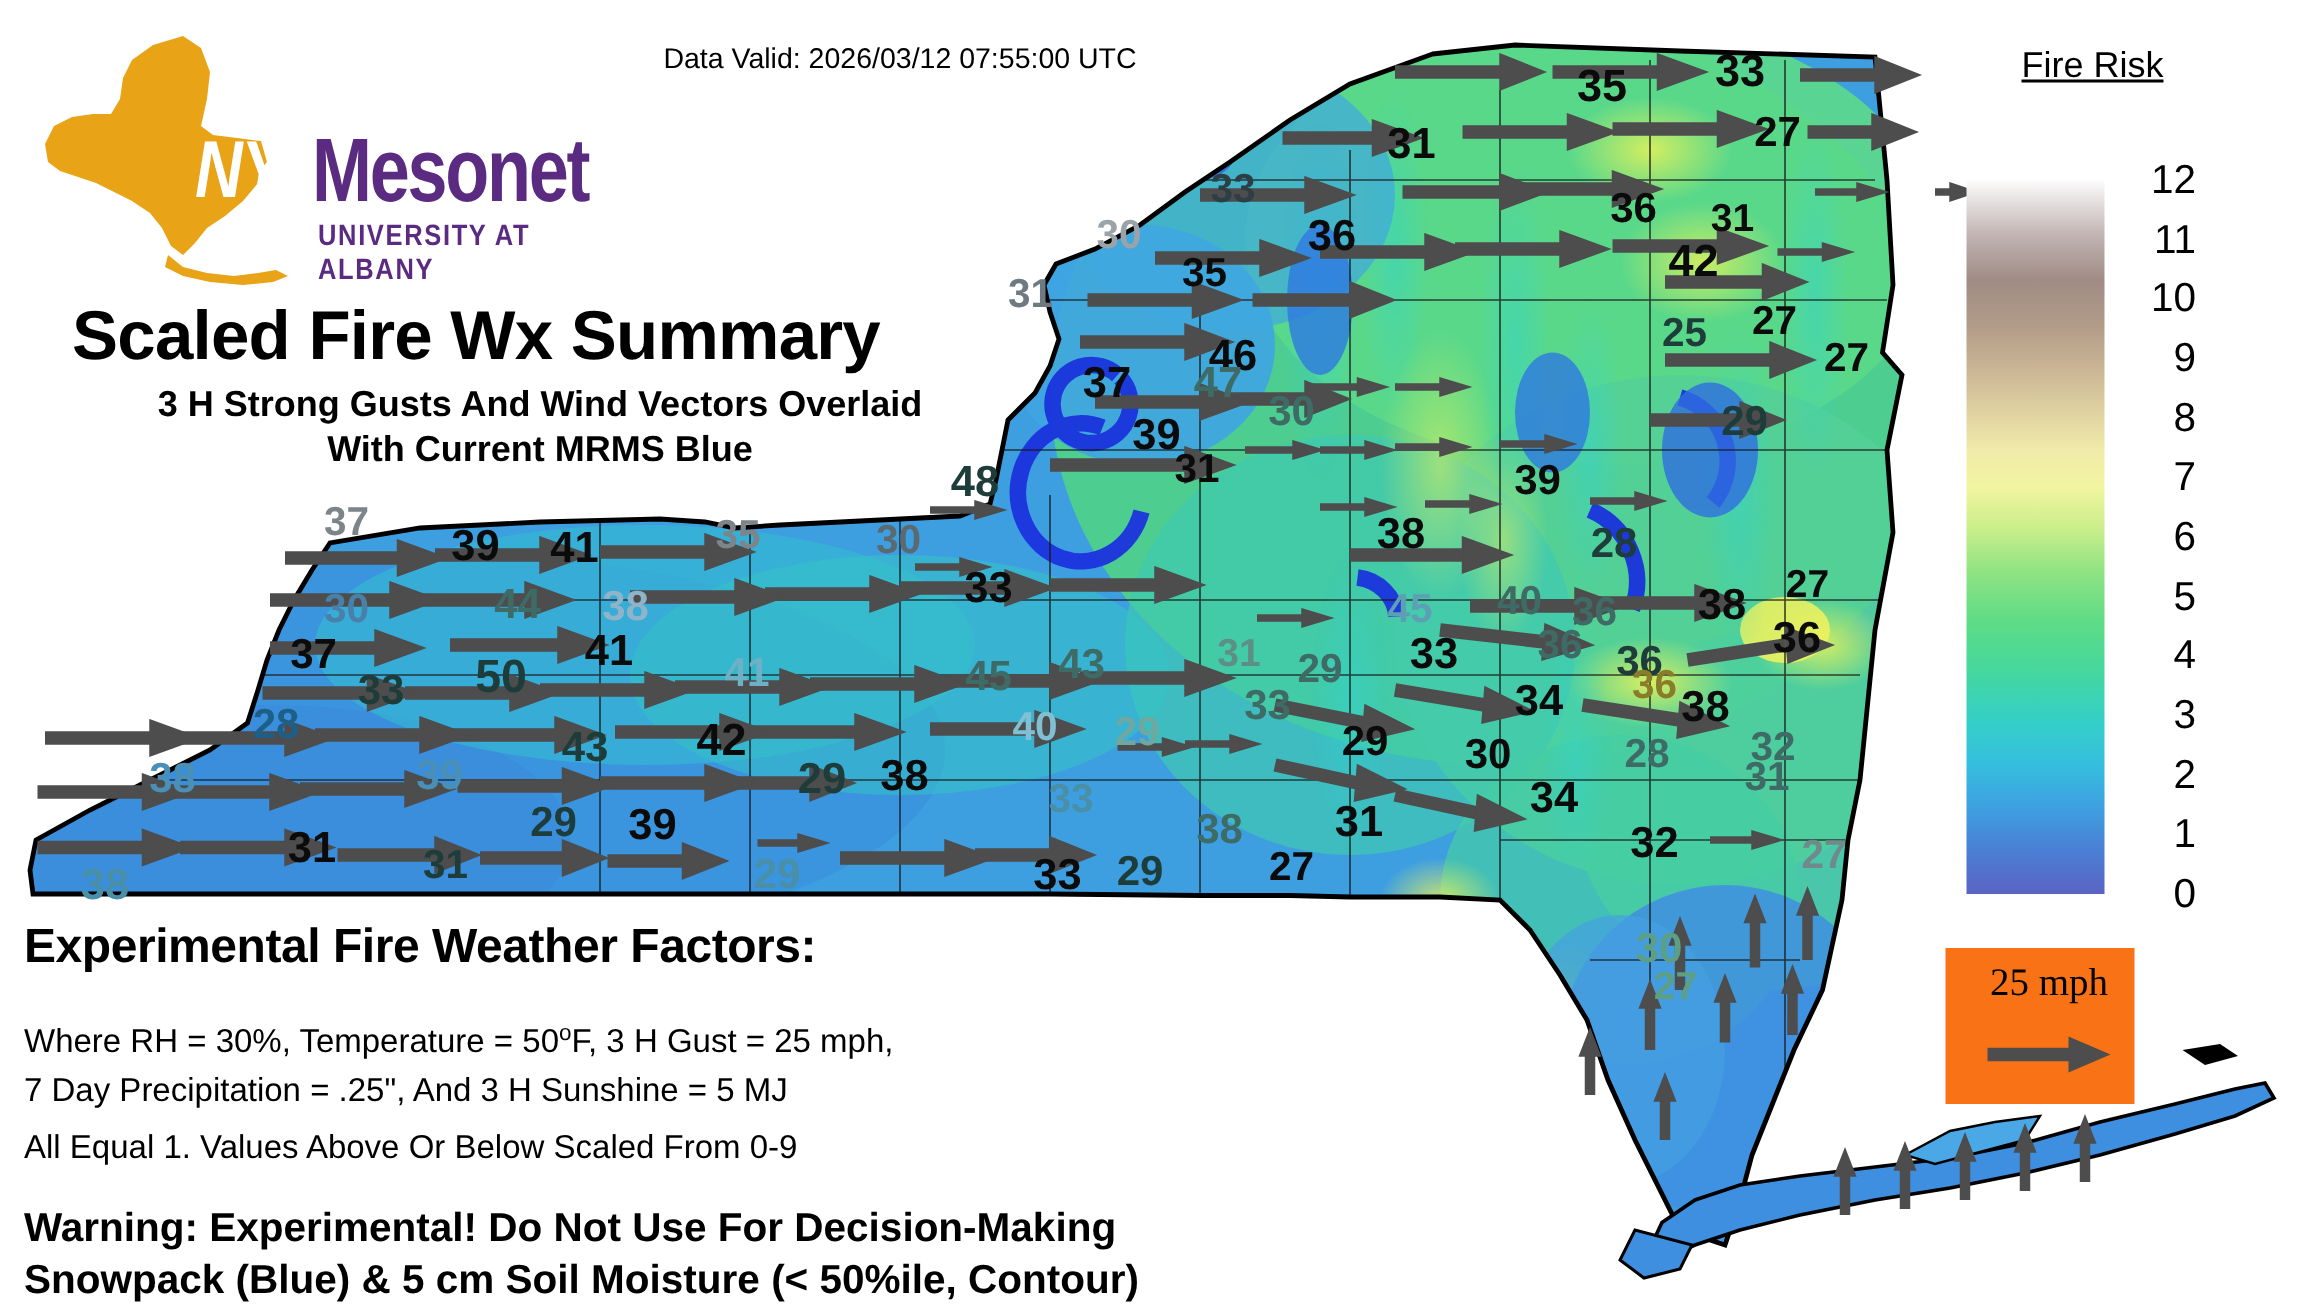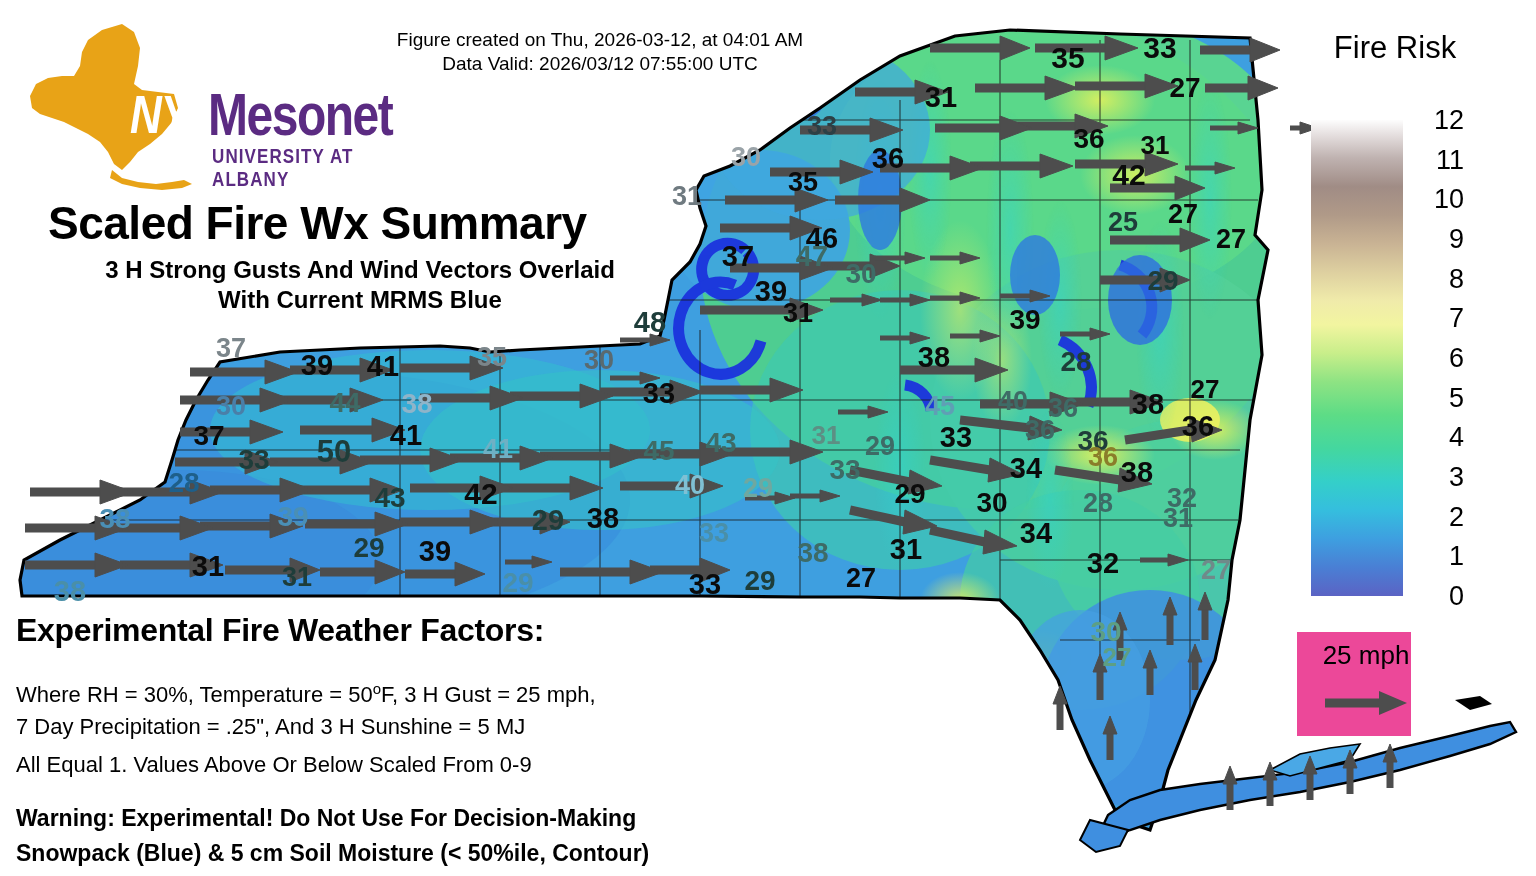--- a/index.html
+++ b/index.html
@@ -25,26 +25,26 @@
 
   
   #main-title{left:48px;top:196px;font-size:46px;font-weight:bold;letter-spacing:-0.5px;}
   #sub-1{left:40px;top:256px;width:640px;text-align:center;font-size:24px;font-weight:bold;}
   #sub-2{left:40px;top:286px;width:640px;text-align:center;font-size:24px;font-weight:bold;}
 
   
   #factors-title{left:16px;top:612px;font-size:32px;font-weight:bold;letter-spacing:-0.3px;}
   .factor-line{left:16px;font-size:22px;line-height:26px;}
   #f1{top:676px;} #f2{top:714px;} #f3{top:752px;}
-  .warn-line{left:16px;font-size:23px;font-weight:bold;line-height:27px;text-align:center;}
+  .warn-line{left:16px;font-size:27px;font-weight:bold;line-height:27px;text-align:center;}
   #w1{top:805px;} #w2{top:840px;}
   sup.deg{font-size:15px;vertical-align:super;}
 
   
-  #cb-title{left:1300px;top:30px;width:190px;text-align:center;font-size:31px;}
+  #cb-title{left:1300px;top:30px;width:190px;text-align:center;font-size:24px;text-decoration:underline;}
   #colorbar{left:1311px;top:120px;width:92px;height:476px;
      background:linear-gradient(to top,
         #5b63c4 0%,
         #4a7fd4 6%,
         #3e9fe0 12%,
         #35bede 18%,
         #34cfc9 24%,
         #44d79f 31%,
         #5ddc86 38%,
         #8ee383 45%,
@@ -56,21 +56,21 @@
         #b09a88 80%,
         #a08c85 86%,
         #bfb2b0 92%,
         #e6e0e0 97%,
         #fdfdfd 100%);}
   #cb-ticks{left:1408px;top:120px;width:56px;height:476px;}
   .cb-tick{position:absolute;right:0;width:56px;text-align:right;font-size:27px;
            line-height:27px;transform:translateY(-50%);}
 
   
-  #wind-legend{left:1297px;top:632px;width:114px;height:104px;background:#ec4899;}
+  #wind-legend{left:1297px;top:632px;width:126px;height:104px;background:#f97316;font-family:Liberation Serif, serif;}
   #wind-legend-label{position:absolute;left:0;top:8px;width:138px;text-align:center;
                      font-size:26px;color:#000;}
   #wind-legend-arrow{position:absolute;left:26px;top:56px;}
 
   
   #map-wrap{left:0;top:0;width:1536px;height:876px;}
   #map-svg{position:absolute;left:0;top:0;}
 
   
   .gust{position:absolute;font-weight:bold;transform:translate(-50%,-50%);
@@ -511,21 +511,20 @@
       <div class="gust" style="left: 705px; top: 584px; font-size: 29px; color: rgb(11, 11, 11);">33</div>
       <div class="gust" style="left: 760px; top: 581px; font-size: 28px; color: rgb(30, 61, 58);">29</div>
       <div class="gust" style="left: 861px; top: 578px; font-size: 27px; color: rgb(11, 11, 11);">27</div>
       <div class="gust" style="left: 70px; top: 591px; font-size: 29px; color: rgb(74, 143, 168);">38</div>
       <div class="gust" style="left: 1106px; top: 632px; font-size: 28px; color: rgb(93, 159, 132);">30</div>
       <div class="gust" style="left: 1117px; top: 657px; font-size: 26px; color: rgb(93, 159, 132);">27</div>
     </div>
 </div>
 
 <div id="header-meta" class="abs">
-  <div>Figure created on Thu, 2026-03-12, at 04:01 AM</div>
   <div>Data Valid: 2026/03/12 07:55:00 UTC</div>
 </div>
 
 <div id="logo" class="abs">
   <svg width="200" height="168" viewBox="0 0 200 168">
     <path d="M100,2 L112,10 L118,26 L116,44 L112,62 L120,68 L136,70 L152,72 L156,86
              L150,100 L140,112 L128,122 L116,130 L108,140 L100,148 L92,142 L86,130
              L78,120 L66,112 L54,106 L42,100 L30,96 L18,92 L10,86 L8,74 L14,62
              L26,56 L40,54 L52,54 L58,44 L60,30 L66,18 L80,8 Z" fill="#e8a317"></path>
     <path d="M90,148 L100,156 L116,160 L134,162 L150,160 L162,158 L170,162 L160,166

